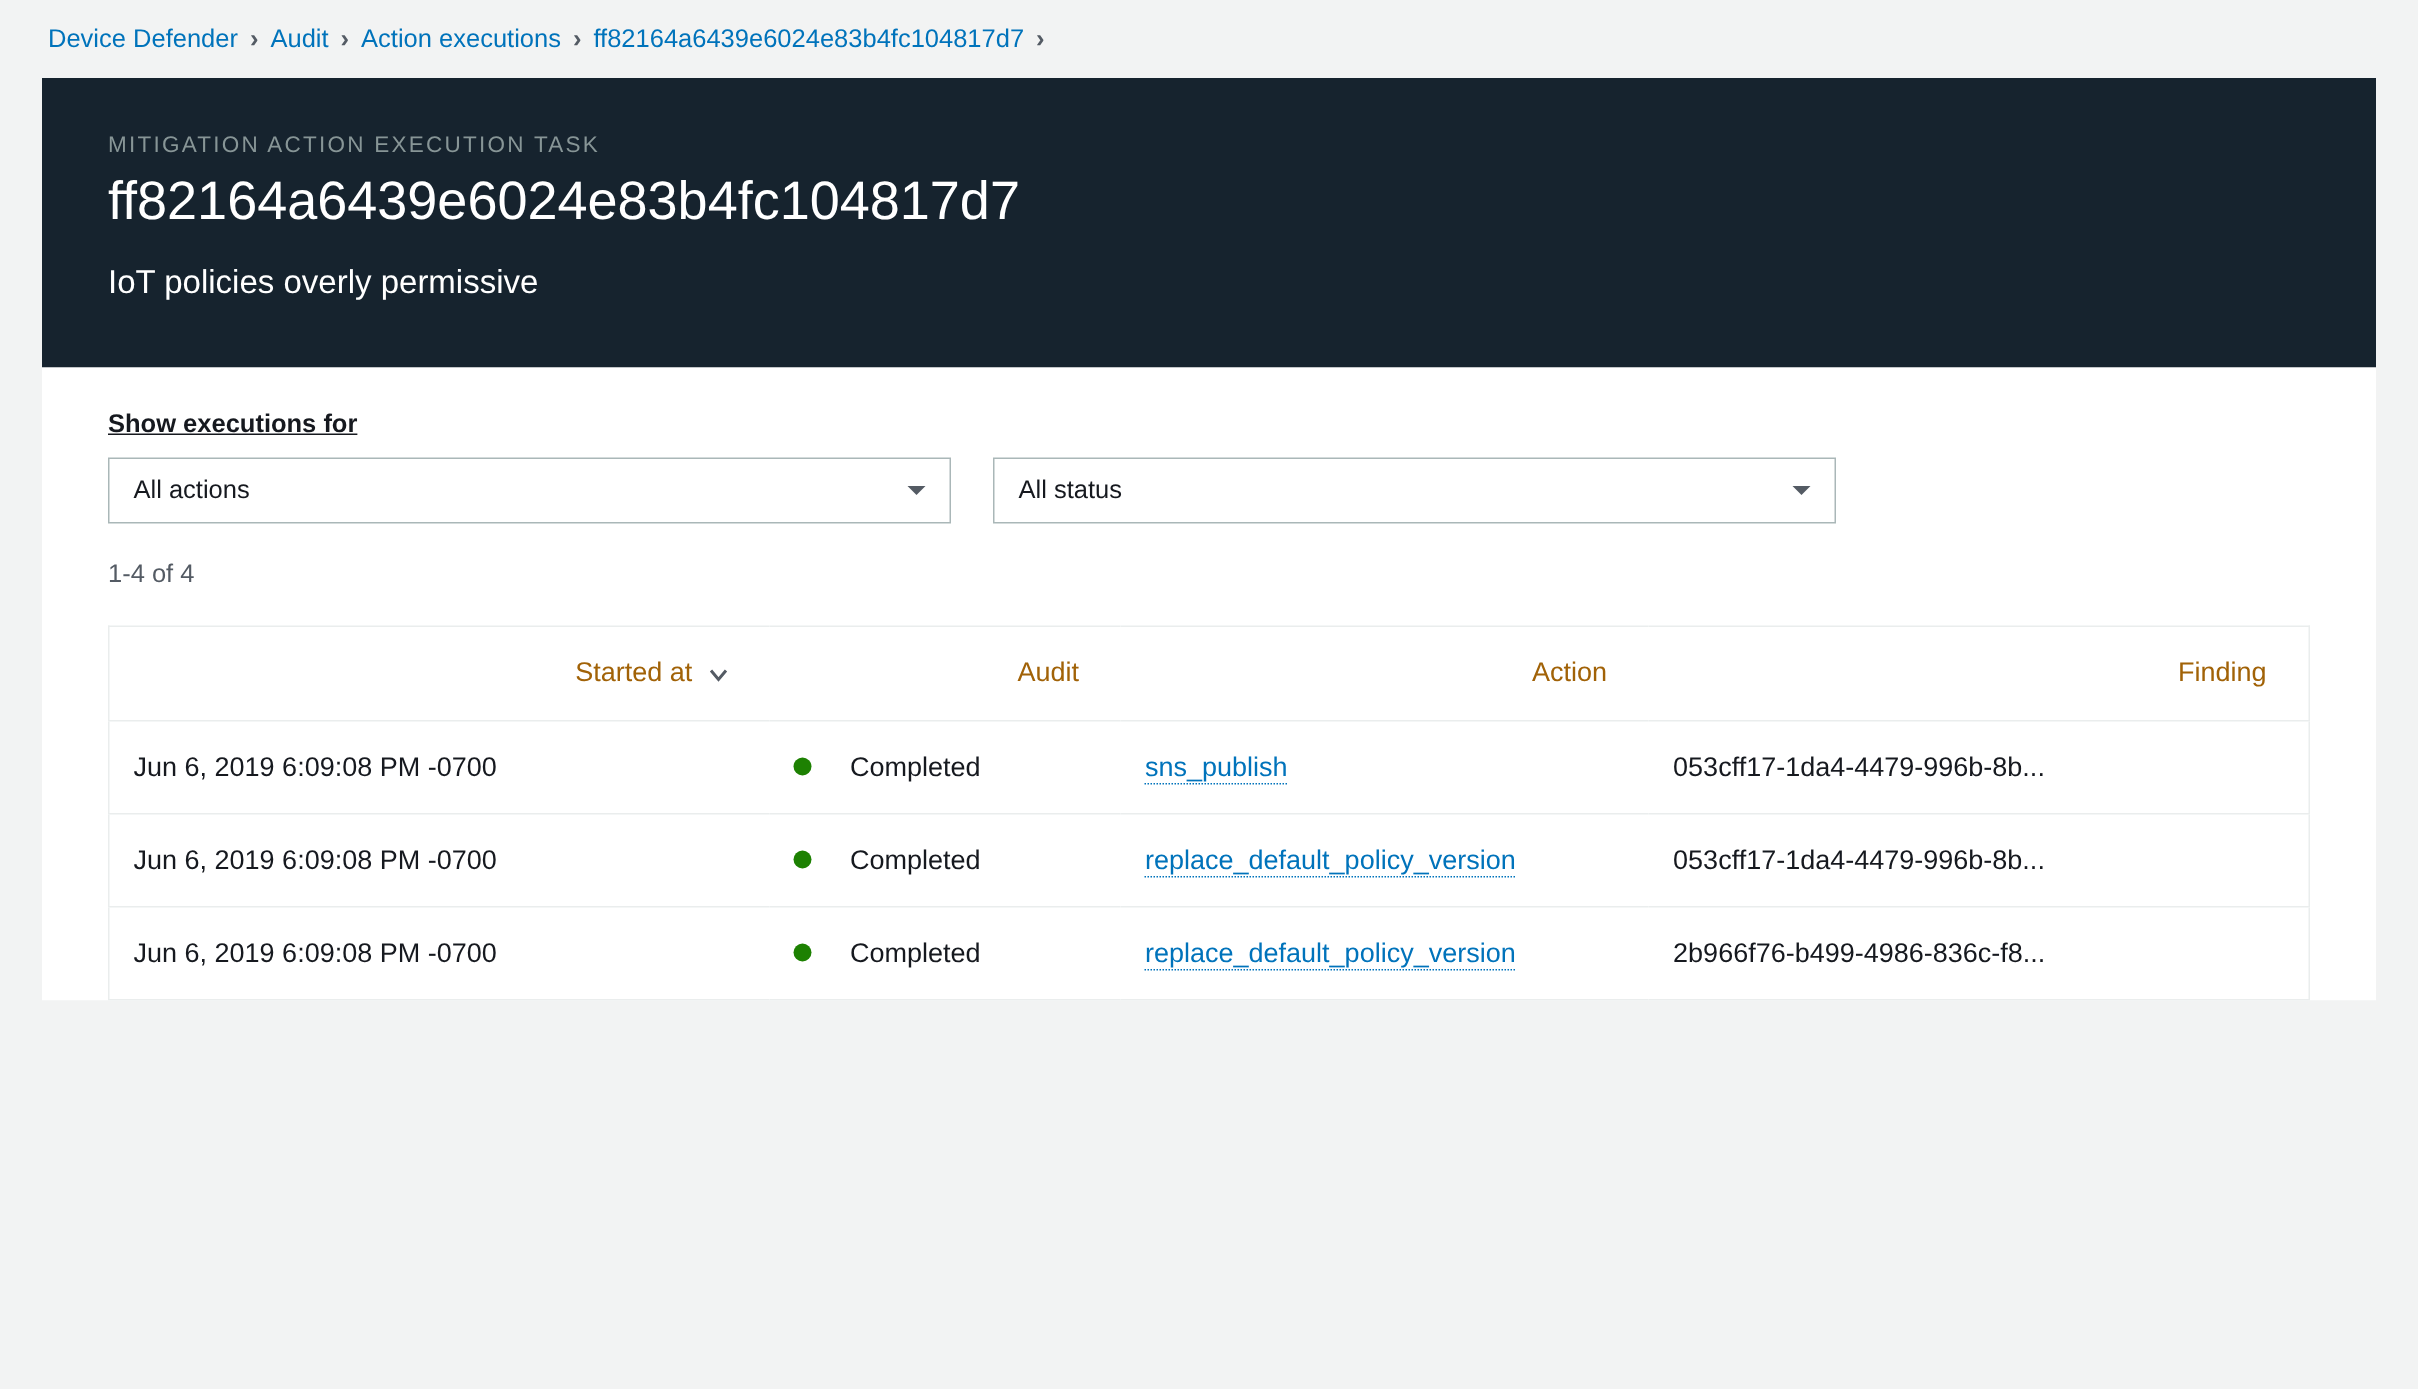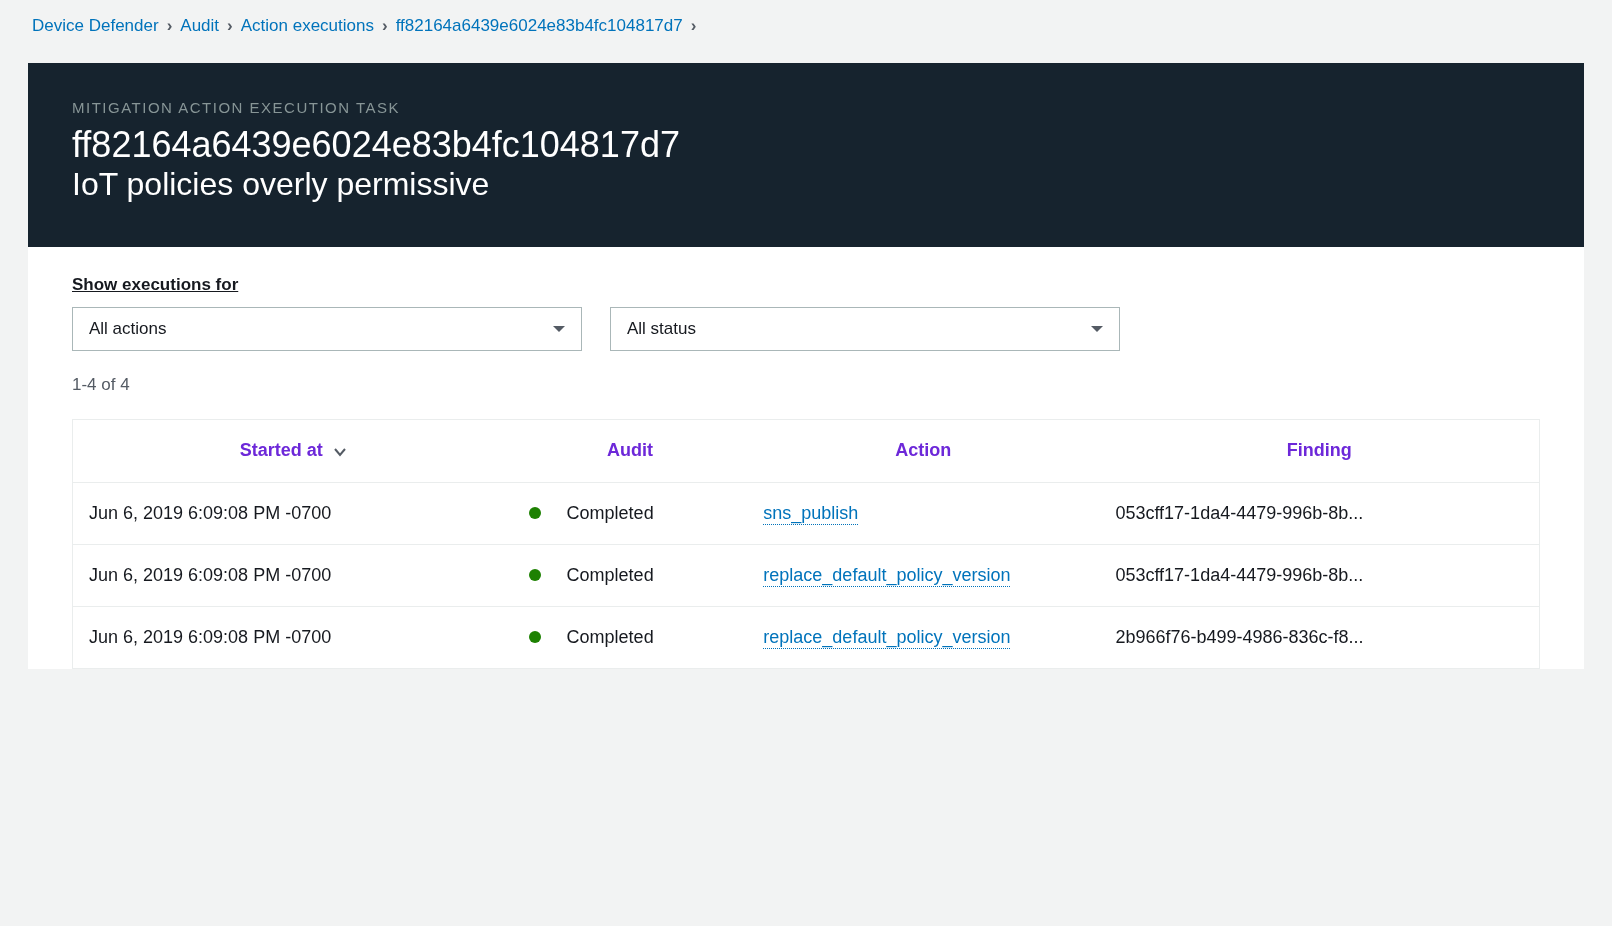--- a/index.html
+++ b/index.html
@@ -2,21 +2,21 @@
 <html><head>
   <meta charset="utf-8">
   <style>
     * { box-sizing: border-box; margin: 0; padding: 0; }
     body {
       font-family: "Amazon Ember", "Helvetica Neue", Arial, sans-serif;
       background: #f2f3f3;
       color: #16191f;
     }
     .breadcrumbs {
-      padding: 16px 32px 27px;
+      padding: 16px 32px 16px;
       font-size: 17px;
       display: flex;
       align-items: center;
       gap: 8px;
       flex-wrap: wrap;
     }
     .breadcrumbs a {
       color: #0073bb;
       text-decoration: none;
     }
@@ -36,22 +36,23 @@
       letter-spacing: 1.5px;
       font-weight: 500;
     }
     .header-dark .task-id {
       font-size: 36px;
       font-weight: 400;
       margin-top: 8px;
       word-break: break-all;
     }
     .header-dark .subtitle {
-      font-size: 32px;
+      font-size: 22px;
       font-weight: 400;
+      margin-top: 20px;
     }
     .panel {
       background: #fff;
       margin: 0 28px;
       padding: 28px 44px 0;
     }
     .section-title {
       font-size: 24px;
       font-weight: 700;
       color: #16191f;
@@ -67,21 +68,21 @@
     .filters {
       display: flex;
       gap: 28px;
       margin-bottom: 24px;
     }
     .select {
       position: relative;
       border: 1px solid #aab7b8;
       background: #fff;
       height: 44px;
-      width: 510px;
+      width: 562px;
       display: flex;
       align-items: center;
       padding: 0 16px;
       cursor: pointer;
       font-size: 17px;
       color: #16191f;
     }
     .select .caret {
       position: absolute;
       right: 16px;
@@ -97,26 +98,26 @@
       color: #545b64;
       margin-bottom: 24px;
     }
     table.exec {
       border-collapse: collapse;
       width: 100%;
       border: 1px solid #eaeded;
       margin-bottom: 0;
     }
     table.exec th {
-      text-align: center;
+      text-align: right;
       font-size: 18px;
-      font-weight: 700;
+      font-weight: 400;
       padding: 20px 28px;
       border-bottom: 1px solid #eaeded;
-      color: #6d28d9;
+      color: #a16207;
     }
     table.exec th .sort-caret {
       display: inline-block;
       margin-left: 6px;
       vertical-align: middle;
     }
     table.exec td {
       font-size: 18px;
       padding: 20px 16px;
       border-bottom: 1px solid #eaeded;

